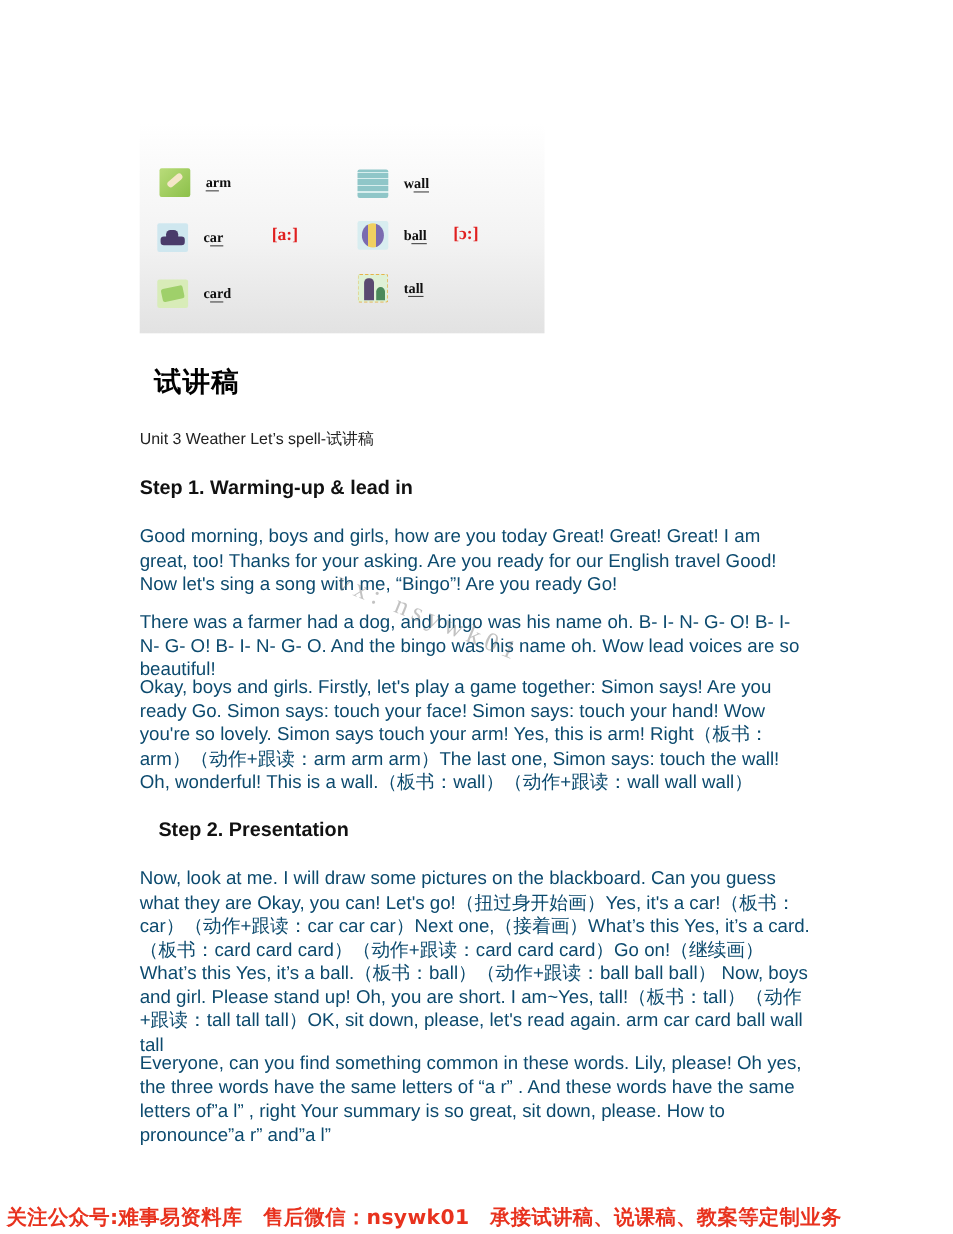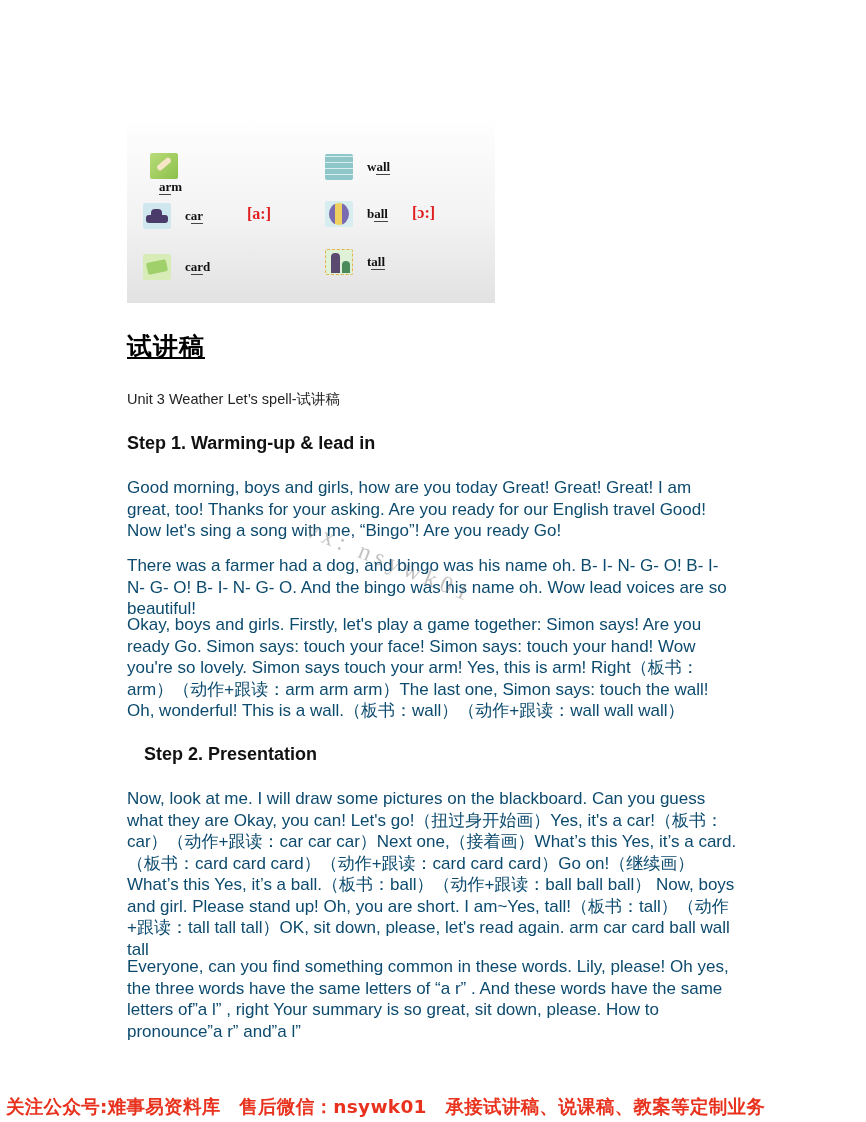--- a/index.html
+++ b/index.html
@@ -42,22 +42,22 @@
       repeating-linear-gradient(0deg, #8fc6c8 0 5px, #d8eeee 5px 6px);
   }
   .pic-ball { background: #d8edf0; }
   .pic-ball::after { content:""; position:absolute; left:4px; top:2px; width:20px; height:22px; border-radius:50%;
     background: linear-gradient(90deg, #7a6bb0 0 30%, #f0d060 30% 65%, #7a6bb0 65%); }
   .pic-tall { background: #dff1d6; border: 1px dashed #e6b34a; box-sizing: border-box; }
   .pic-tall::before { content:""; position:absolute; left:5px; top:3px; width:9px; height:20px; background:#5a4a70; border-radius:4px 4px 0 0; }
   .pic-tall::after { content:""; position:absolute; left:16px; top:11px; width:8px; height:12px; background:#4b8a5a; border-radius:4px 4px 0 0; }
 
   
-  .h1 { position: absolute; left: 127px; top: 330px; font-size: 25px; font-weight: bold; color: #000;
-        font-family: "DejaVu Sans", sans-serif; letter-spacing: 1px; text-decoration: underline; }
+  .h1 { position: absolute; left: 140px; top: 330px; font-size: 25px; font-weight: bold; color: #000;
+        font-family: "DejaVu Sans", sans-serif; letter-spacing: 1px; }
   .subtitle { position: absolute; left: 127px; top: 390px; font-size: 14.5px; color: #222; }
   .h2 { position: absolute; left: 127px; font-size: 18px; font-weight: bold; color: #111; }
   .para { position: absolute; left: 127px; width: 612px; font-size: 17px; line-height: 21.5px; color: #0c4a6e; }
 
   .watermark {
     position: absolute; left: 312px; top: 516px; font-family: "Liberation Serif", serif;
     font-size: 24px; color: rgba(120,120,120,0.45); transform: rotate(22deg); transform-origin: left top;
     letter-spacing: 5px; pointer-events: none;
   }
 
@@ -66,21 +66,21 @@
     font-family: "DejaVu Sans", sans-serif; font-weight: bold; font-size: 18.5px; color: #e8321e;
     letter-spacing: 0.3px; white-space: nowrap;
   }
   .footer span { margin: 0 6px; }
 </style>
 </head>
 <body>
 
 <div class="slide">
 
-  <div class="word-item" style="left:18px; top:41px;flex-direction:column;">
+  <div class="word-item" style="left:18px; top:41px;">
     <div class="pic pic-arm"></div>
     <span class="word"><span></span><u>ar</u><span>m</span></span>
   </div>
   <div class="word-item" style="left:16px; top:91px;">
     <div class="pic pic-car"></div>
     <span class="word"><span>c</span><u>ar</u><span></span></span>
   </div>
   <div class="word-item" style="left:16px; top:142px;">
     <div class="pic pic-card"></div>
     <span class="word"><span>c</span><u>ar</u><span>d</span></span>

